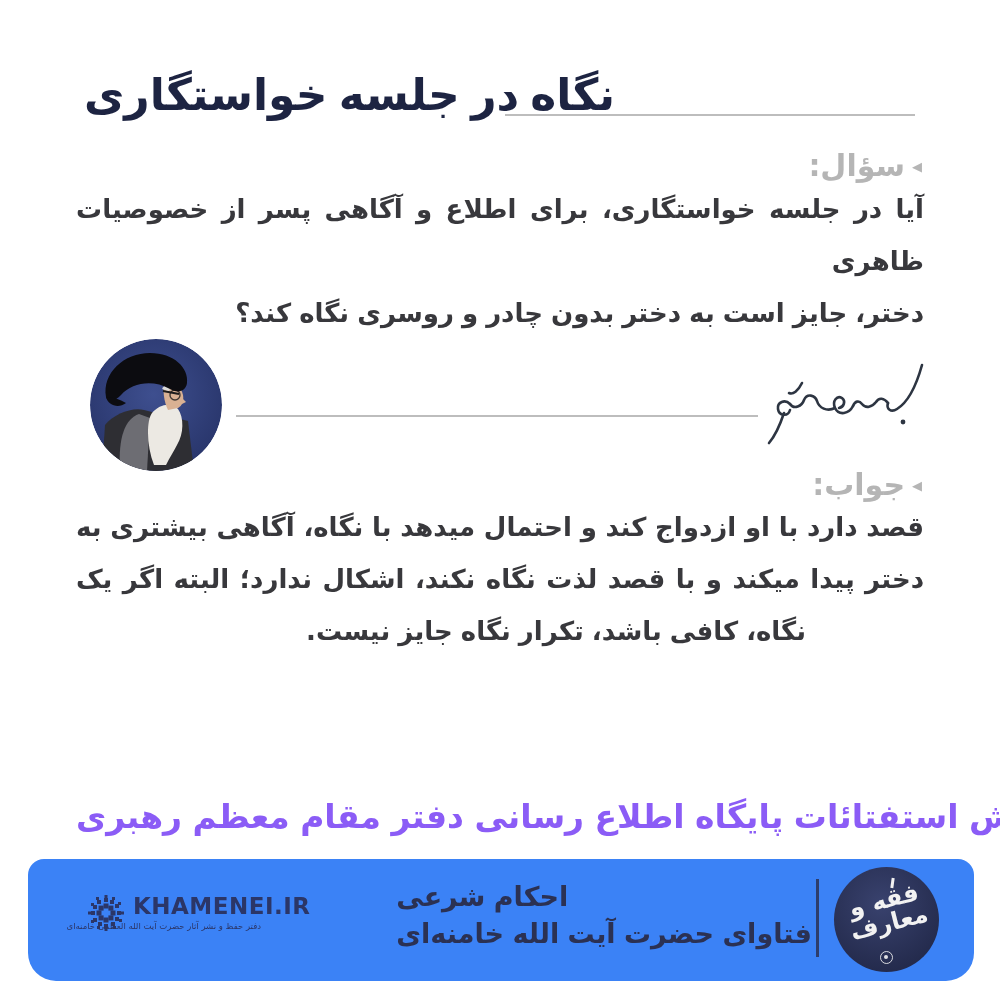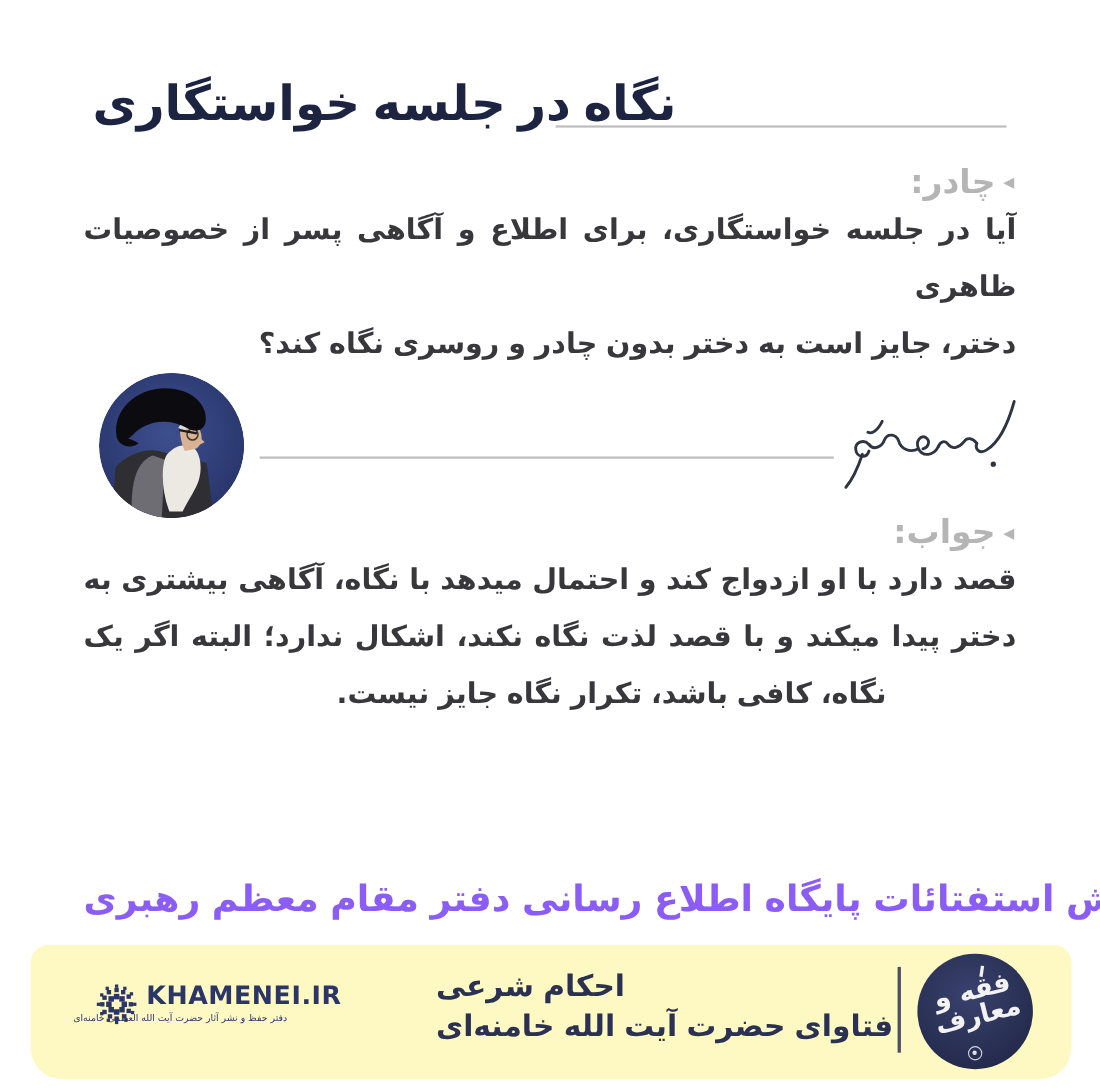--- a/index.html
+++ b/index.html
@@ -46,21 +46,21 @@
   }
   .bismillah{position:absolute;left:762px;top:336px;width:172px;height:104px;}
   
   .source-caption{
     position:absolute;left:76px;top:780px;direction:rtl;white-space:nowrap;
     font-size:33px;color:#8b5cf6;font-weight:bold;word-spacing:-1px;
   }
   
   .bottom-bar{
     position:absolute;left:28px;top:842px;width:946px;height:122px;
-    background:#fef9c3;border-radius:16px 16px 28px 28px;
+    background:#3b82f6;border-radius:16px 16px 28px 28px;
   }
   .brand-block{position:absolute;left:56px;top:32px;display:flex;align-items:center;}
   .brand-texts{margin-left:5px;display:flex;flex-direction:column;}
   .brand-name{
     font-size:23px;font-weight:bold;color:#2b3668;letter-spacing:.5px;line-height:1;
   }
   .brand-caption{
     margin-top:3px;font-size:8.5px;color:#2b3668;direction:rtl;white-space:nowrap;
     text-align:center;width:128px;
   }
@@ -97,21 +97,21 @@
 </head>
 <body>
 
 <div class="canvas">
 
   <div class="main-title">نگاه در جلسه خواستگاری</div>
   <div class="title-rule"></div>
 
   <div class="label-row q-label">
     <span class="tri">◀</span>
-    <span>چادر:</span>
+    <span>سؤال:</span>
   </div>
 
   <div class="para q-para">
     <div class="line-full">آیا در جلسه خواستگاری، برای اطلاع و آگاهی پسر از خصوصیات ظاهری</div>
     <div class="line-left">دختر، جایز است به دختر بدون چادر و روسری نگاه کند؟</div>
   </div>
 
   <div class="avatar">
     <svg width="132" height="132" viewBox="0 0 132 132">
       <defs>

